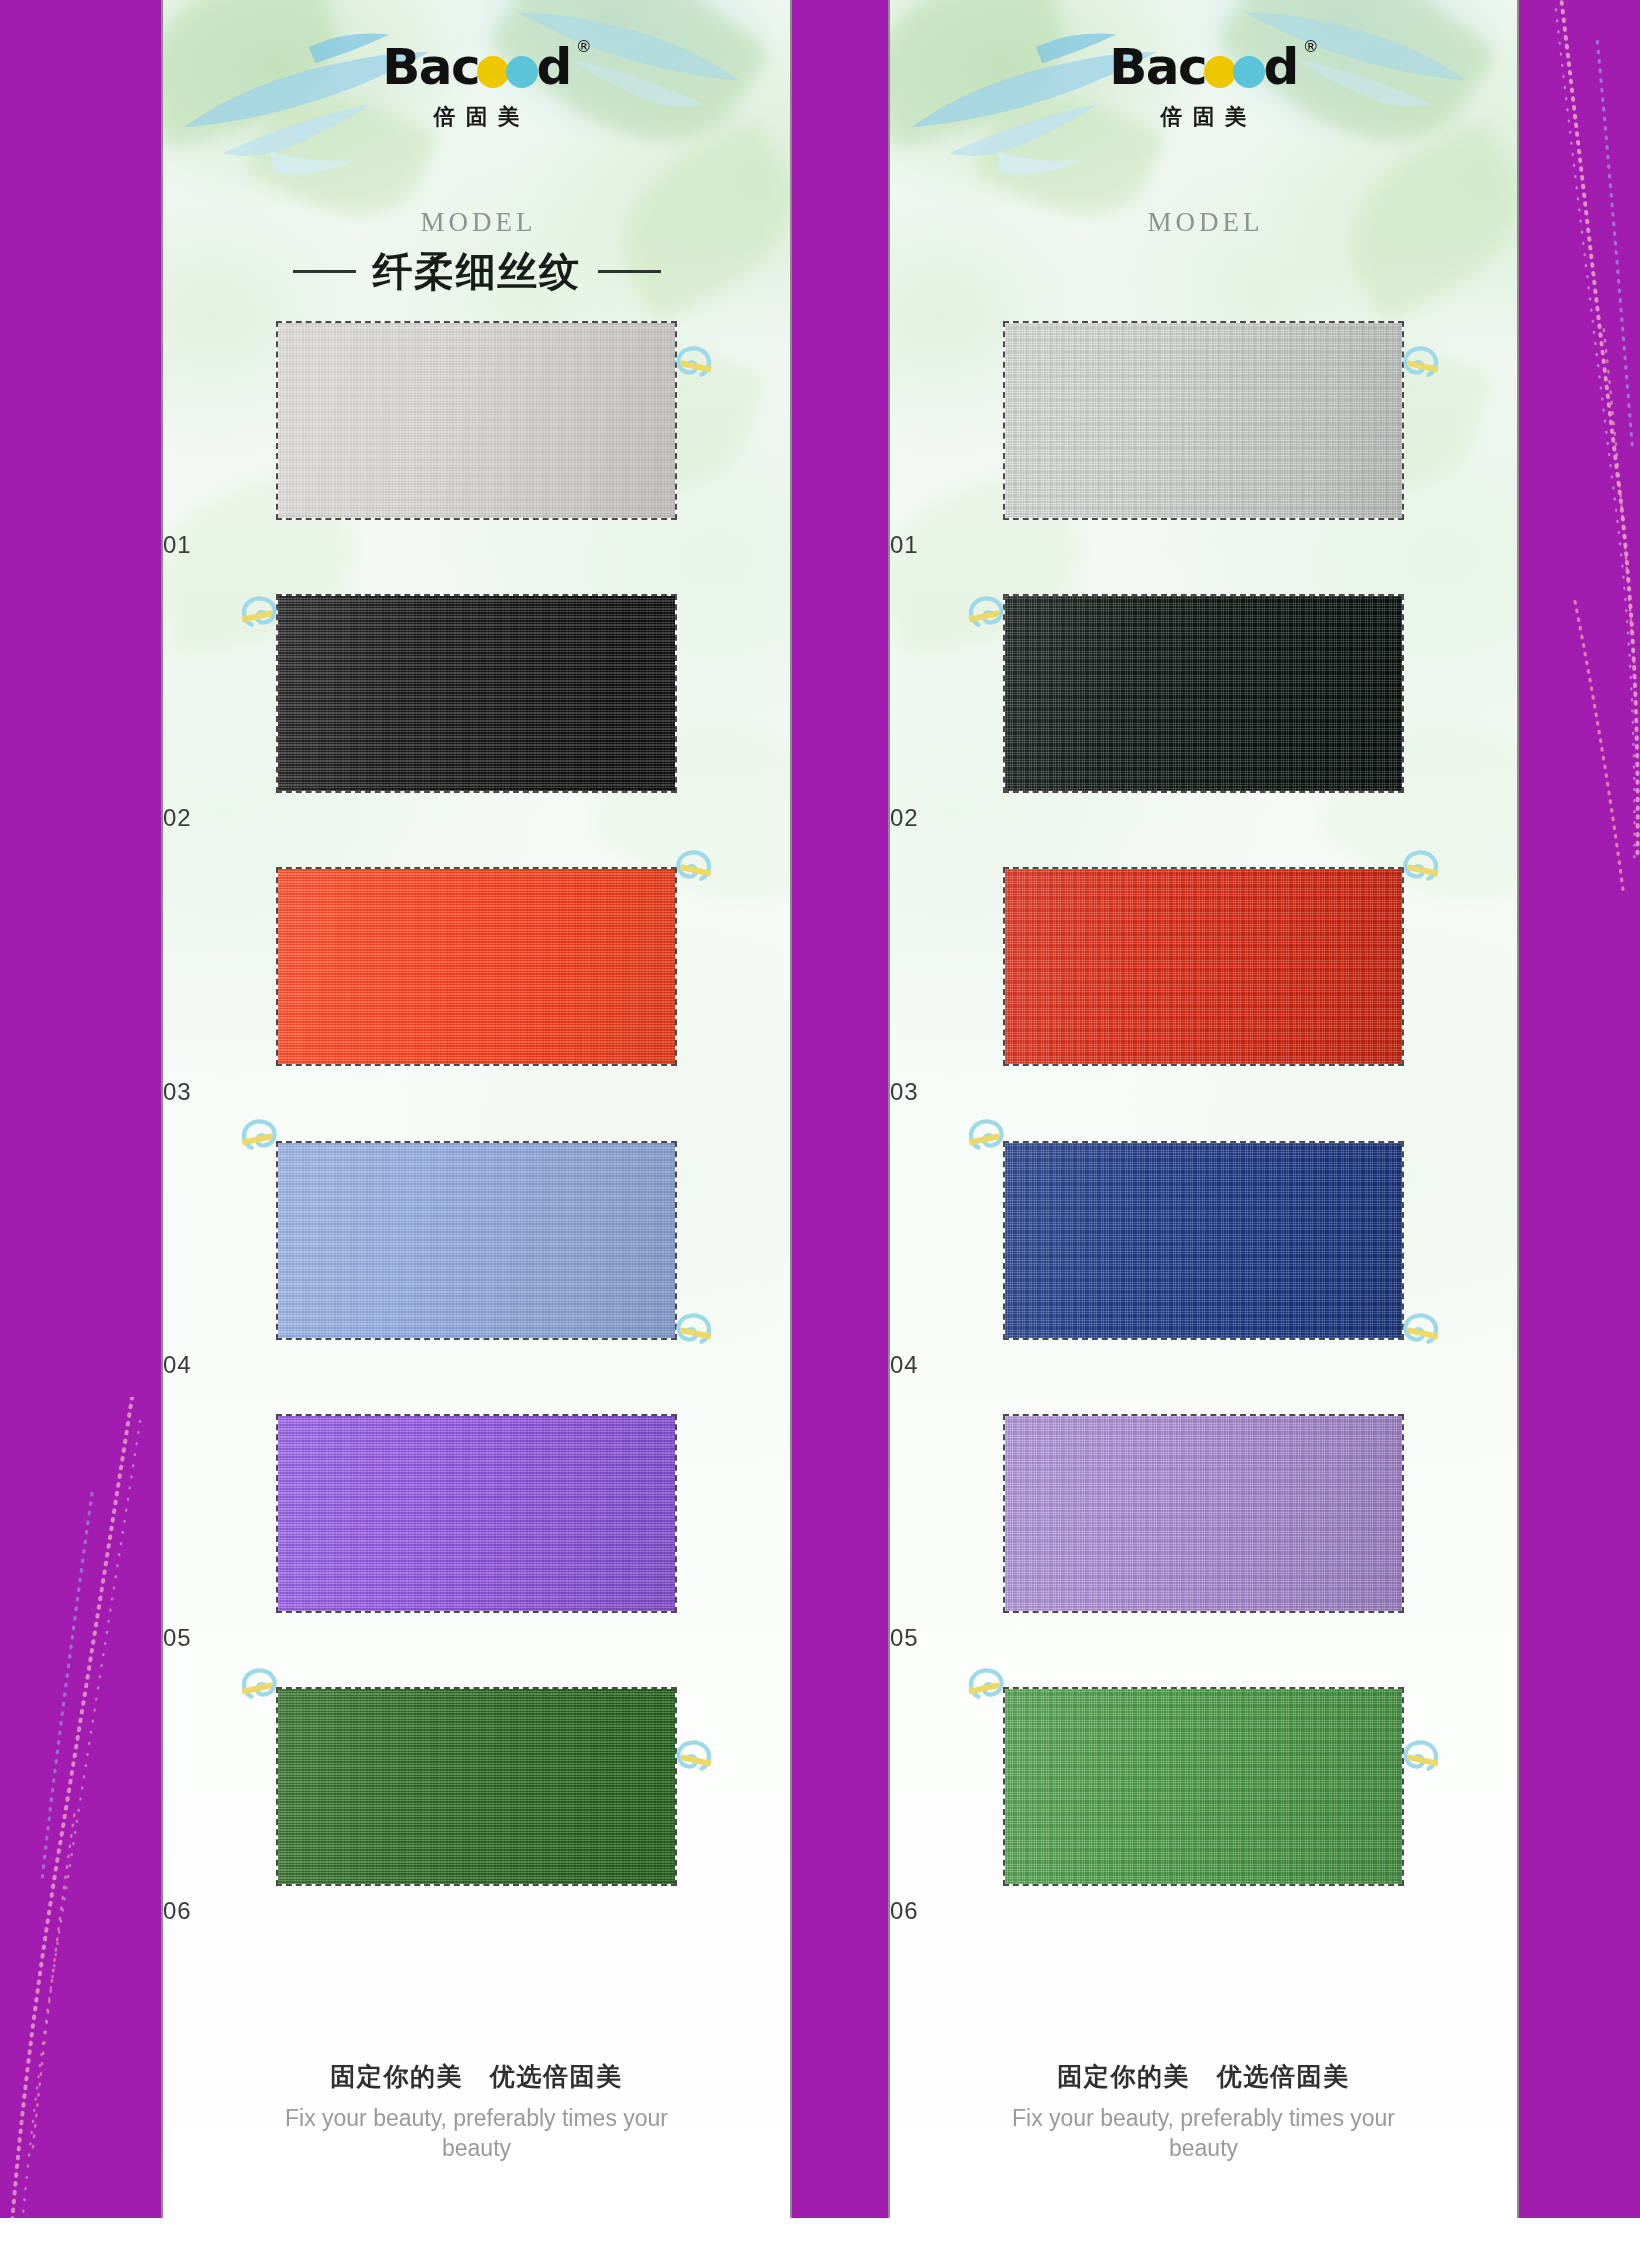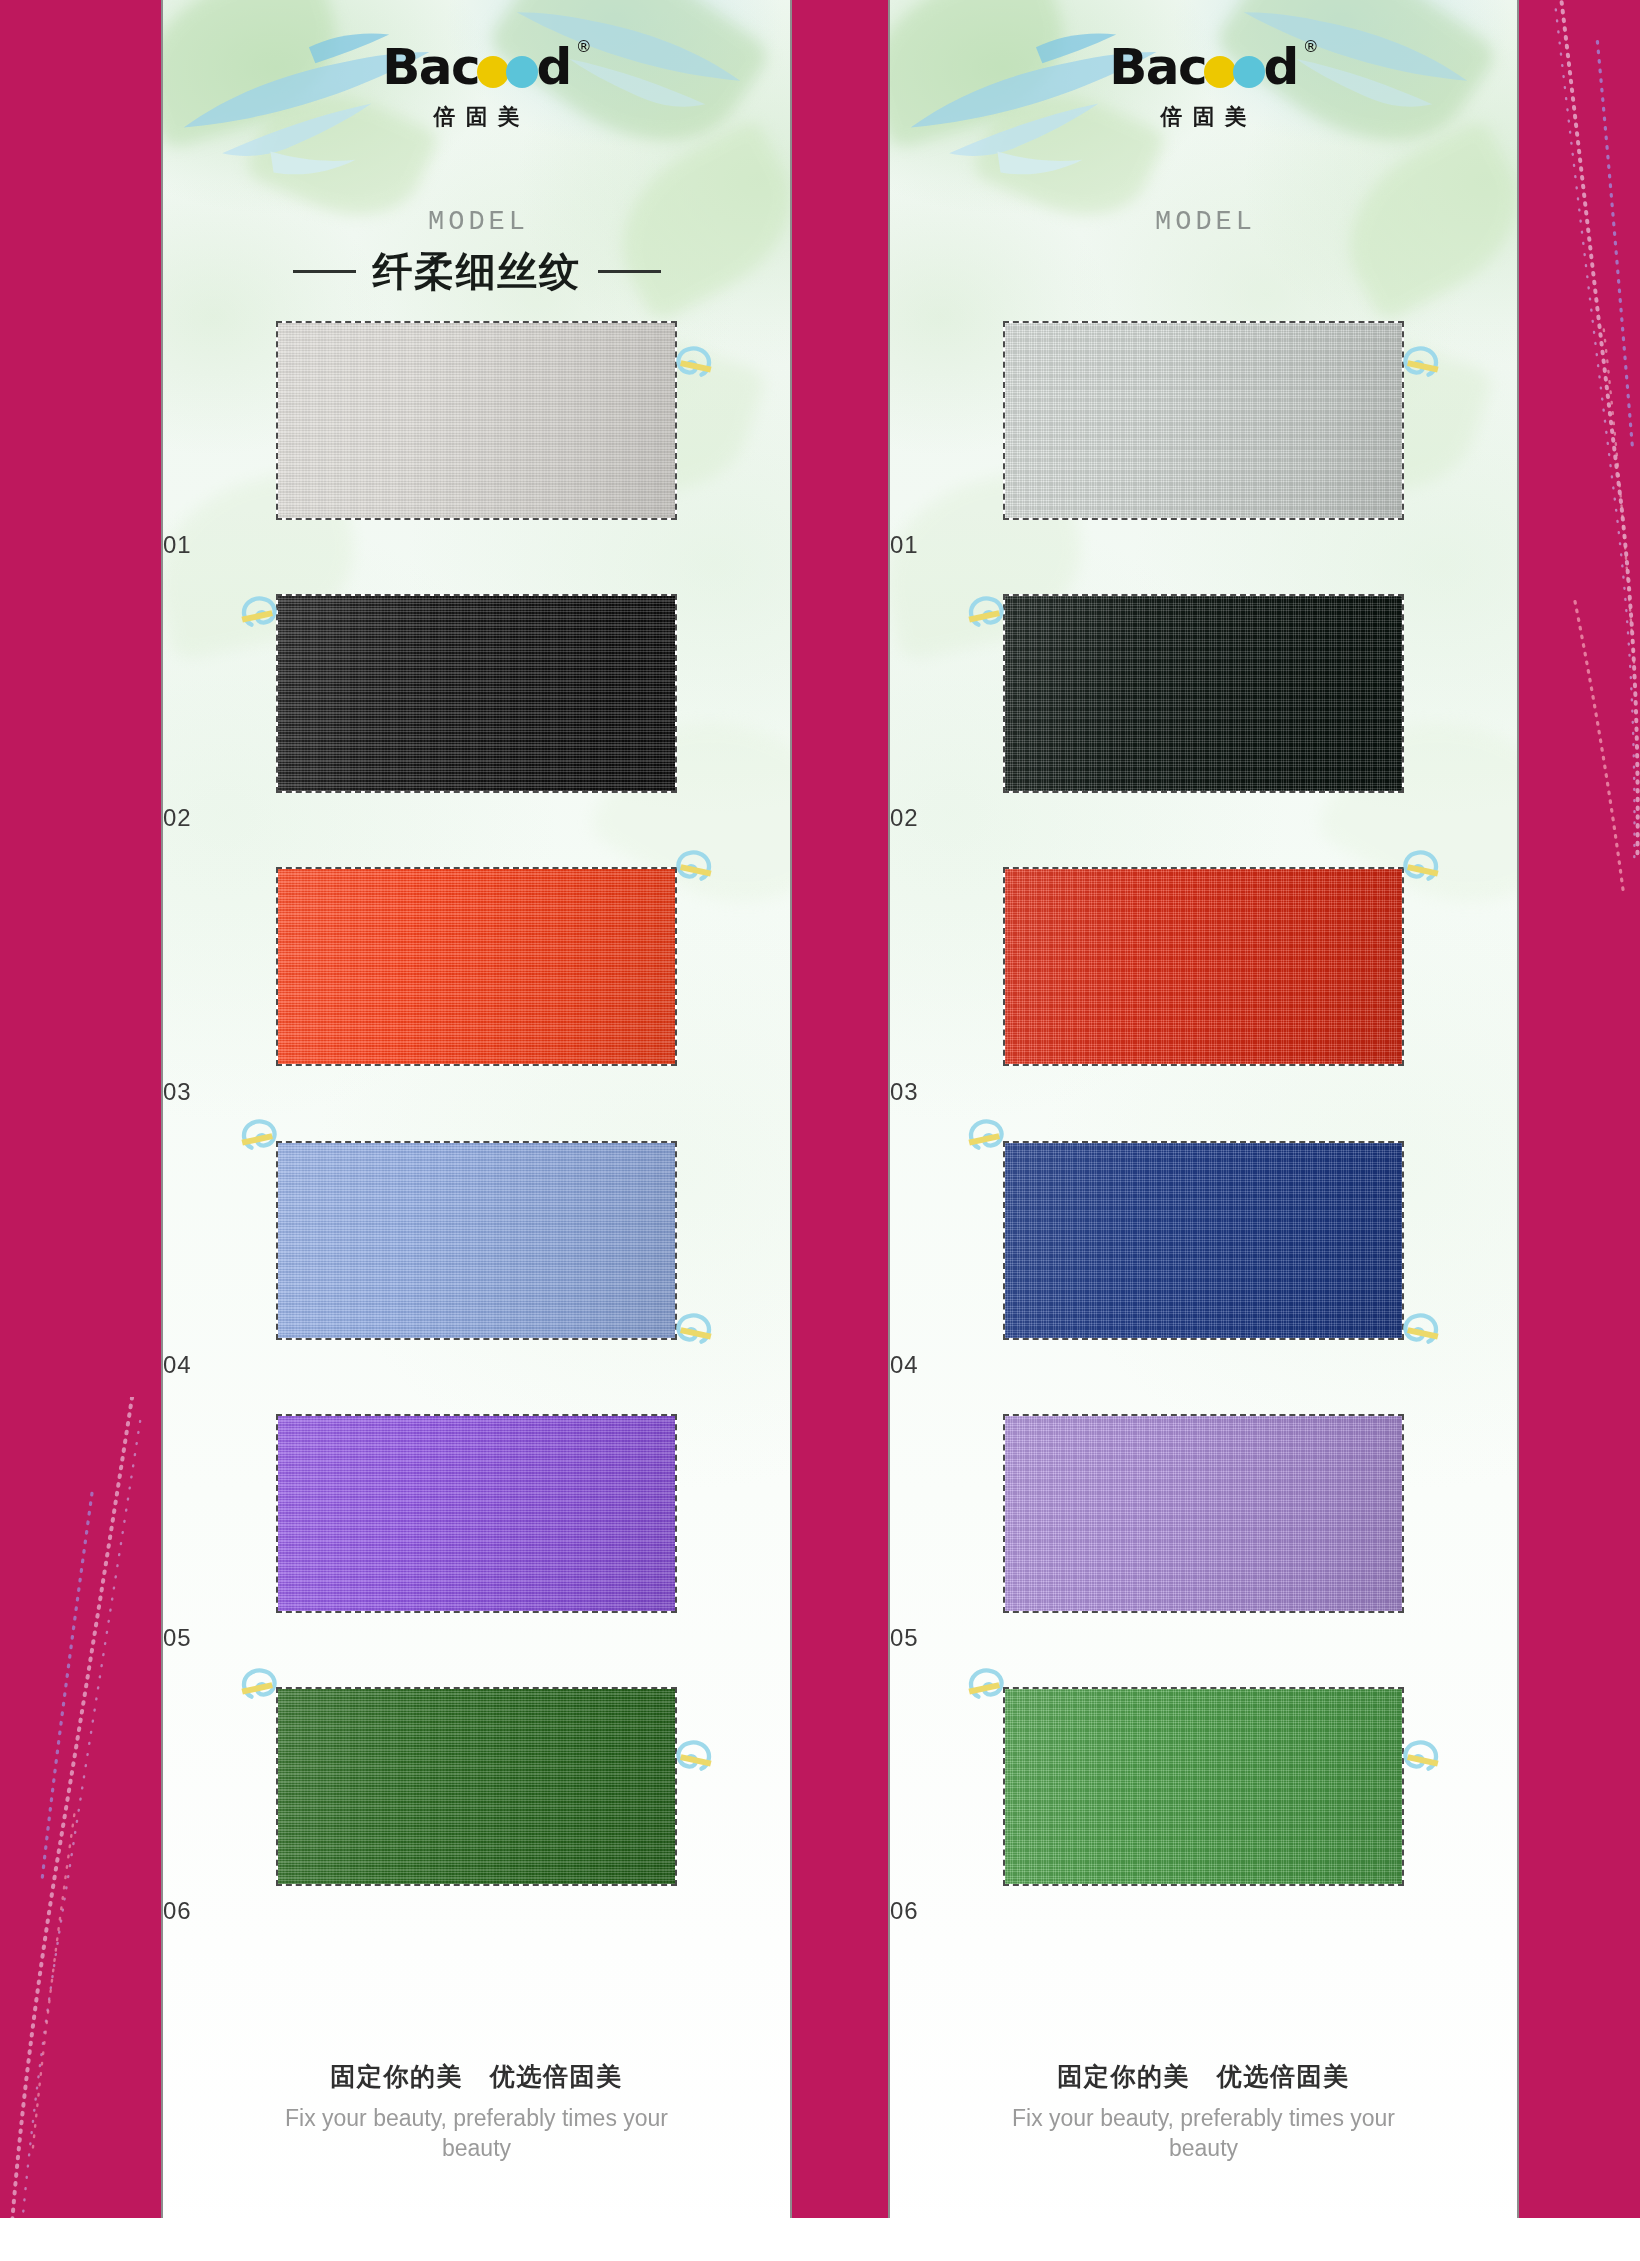--- a/index.html
+++ b/index.html
@@ -9,21 +9,21 @@
     height: 2261px;
     background: #ffffff;
     font-family: "Liberation Sans", "DejaVu Sans", sans-serif;
     overflow: hidden;
   }
 
   #stage {
     position: relative;
     width: 1641px;
     height: 2218px;
-    background: #be185d;
+    background: #a21caf;
     overflow: hidden;
   }
 
   
   .scribble {
     position: absolute;
     pointer-events: none;
   }
   .scribble svg { display: block; }
 
@@ -110,21 +110,21 @@
     text-indent: 10.4px;
     color: #1a1a1a;
   }
 
   
   .model-label {
     position: absolute;
     left: 0; right: 0;
     top: 207px;
     text-align: center;
-    font-family: Liberation Mono, monospace;
+    font-family: Liberation Serif, serif;
     font-size: 27px;
     letter-spacing: 4px;
     text-indent: 4px;
     color: #8d9390;
   }
   .title-row {
     position: absolute;
     left: 0; right: 0;
     top: 244px;
     display: flex;

